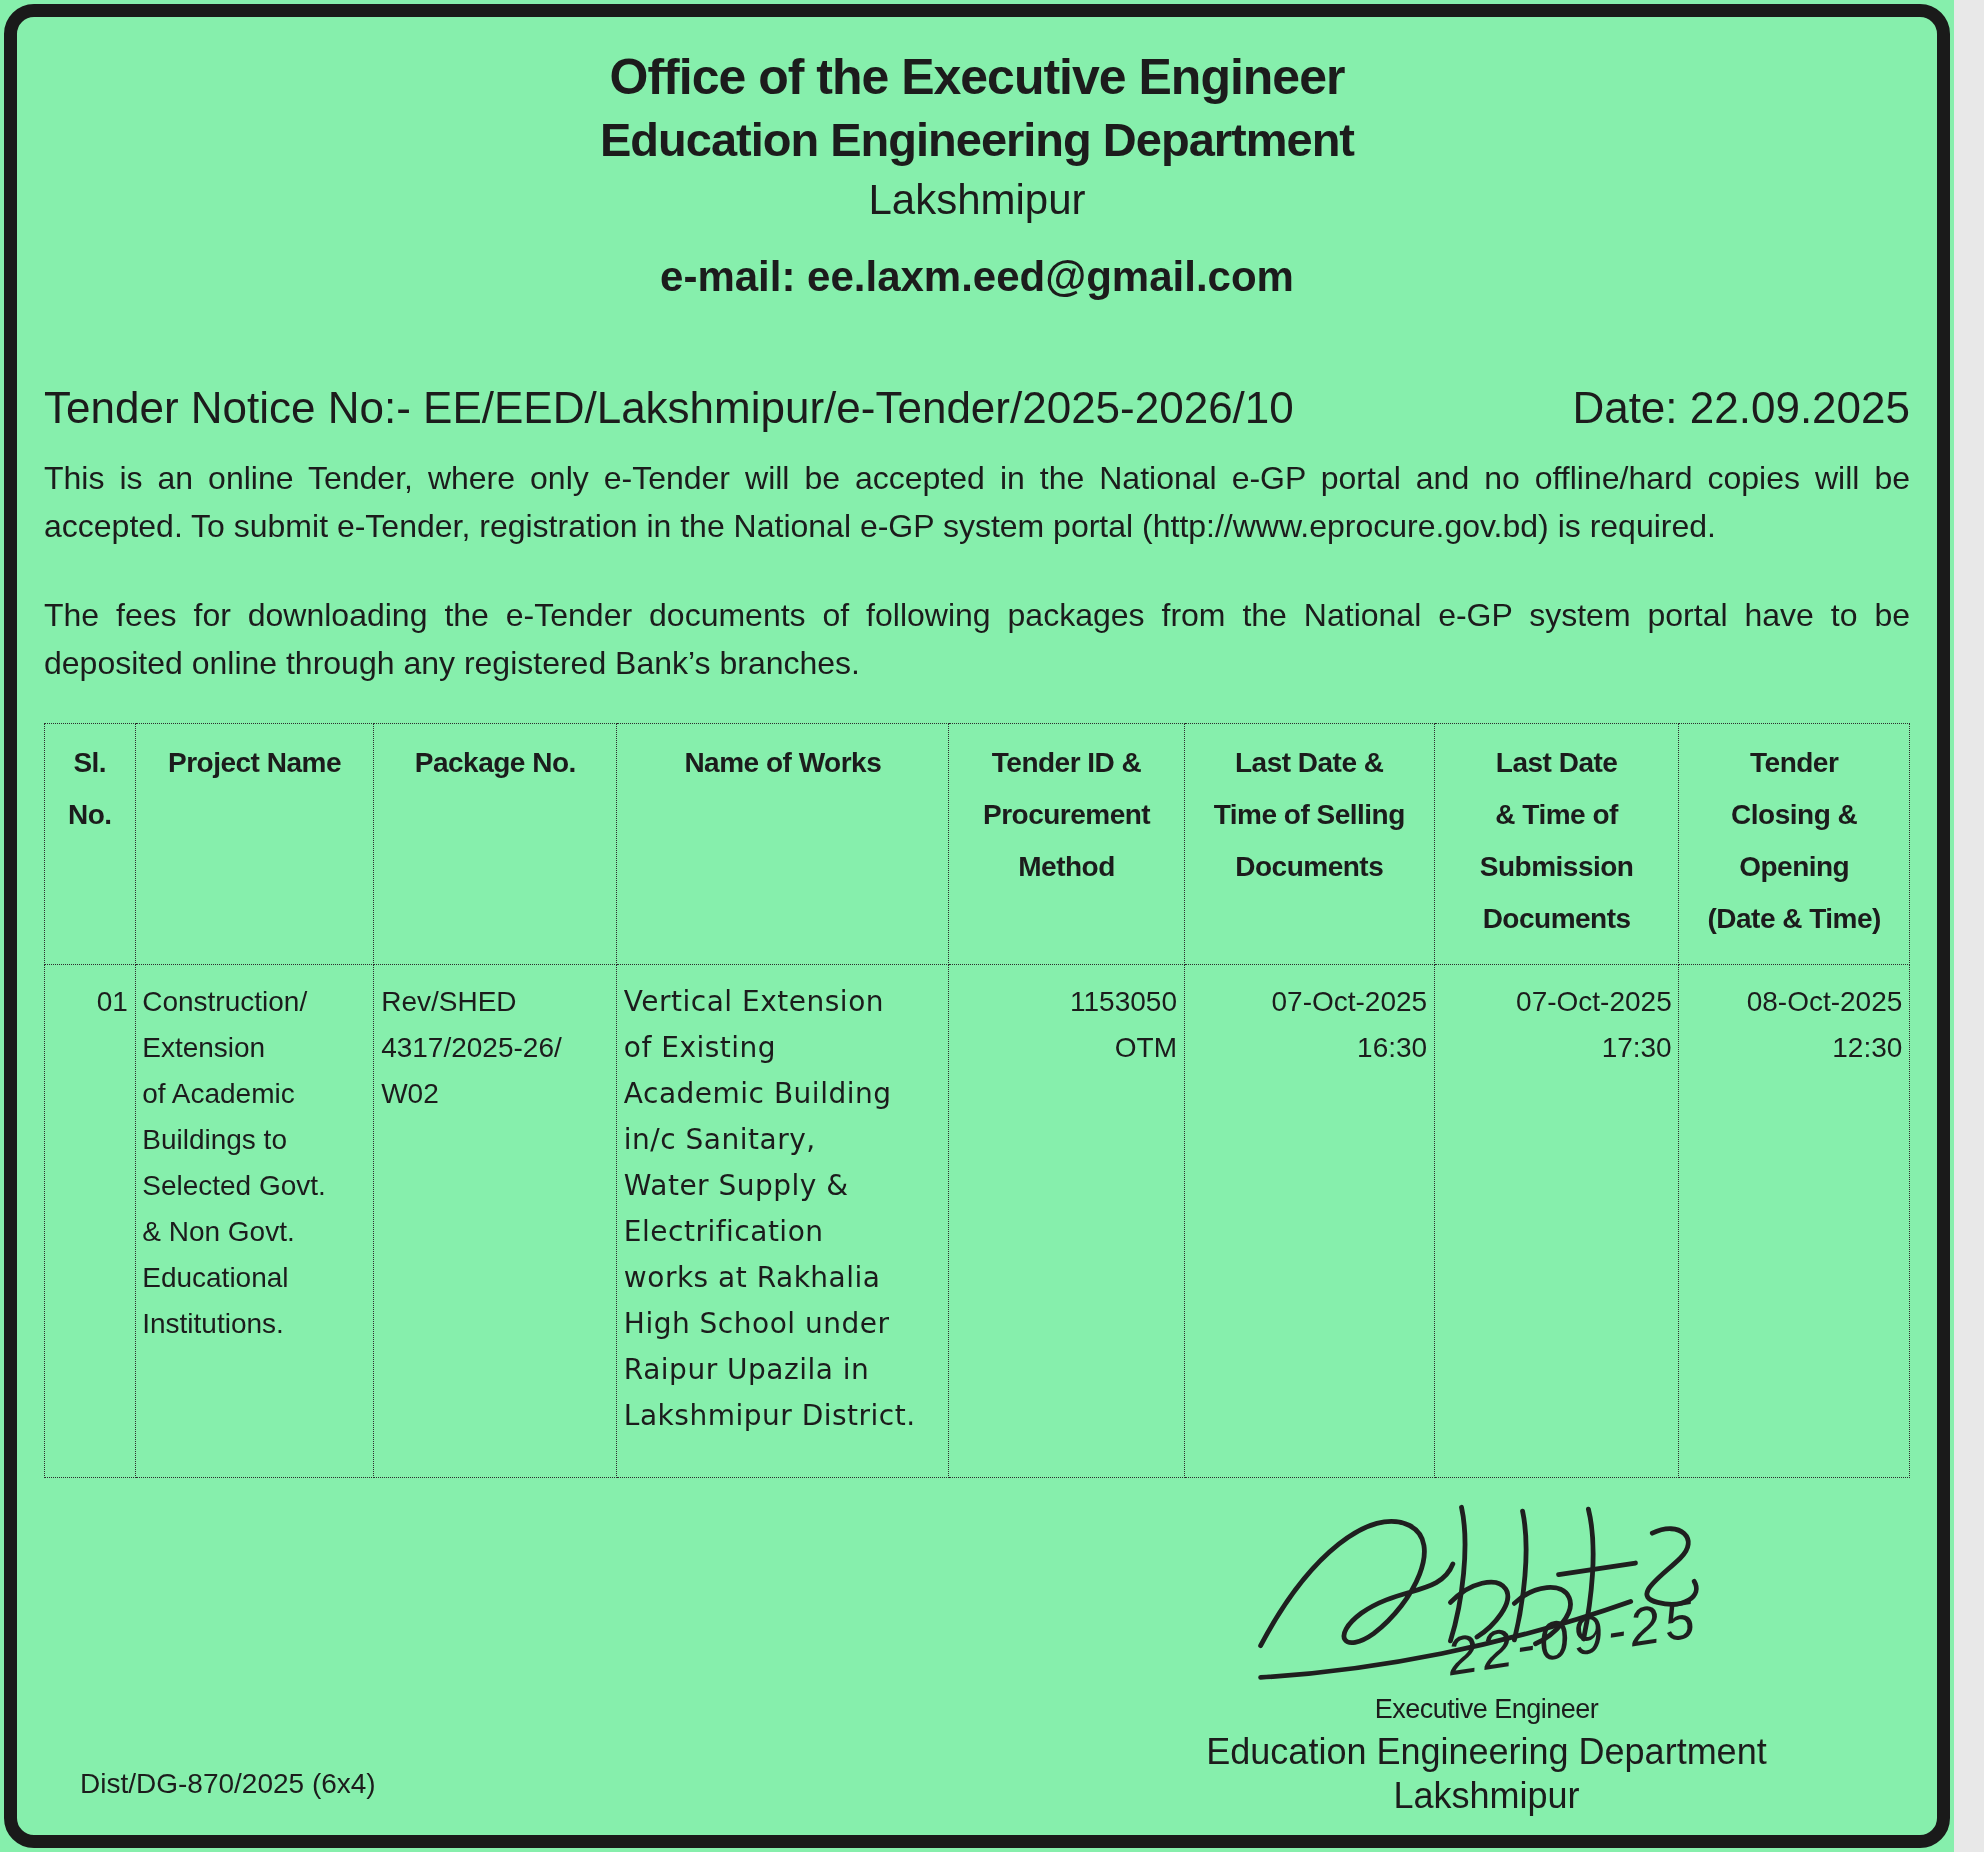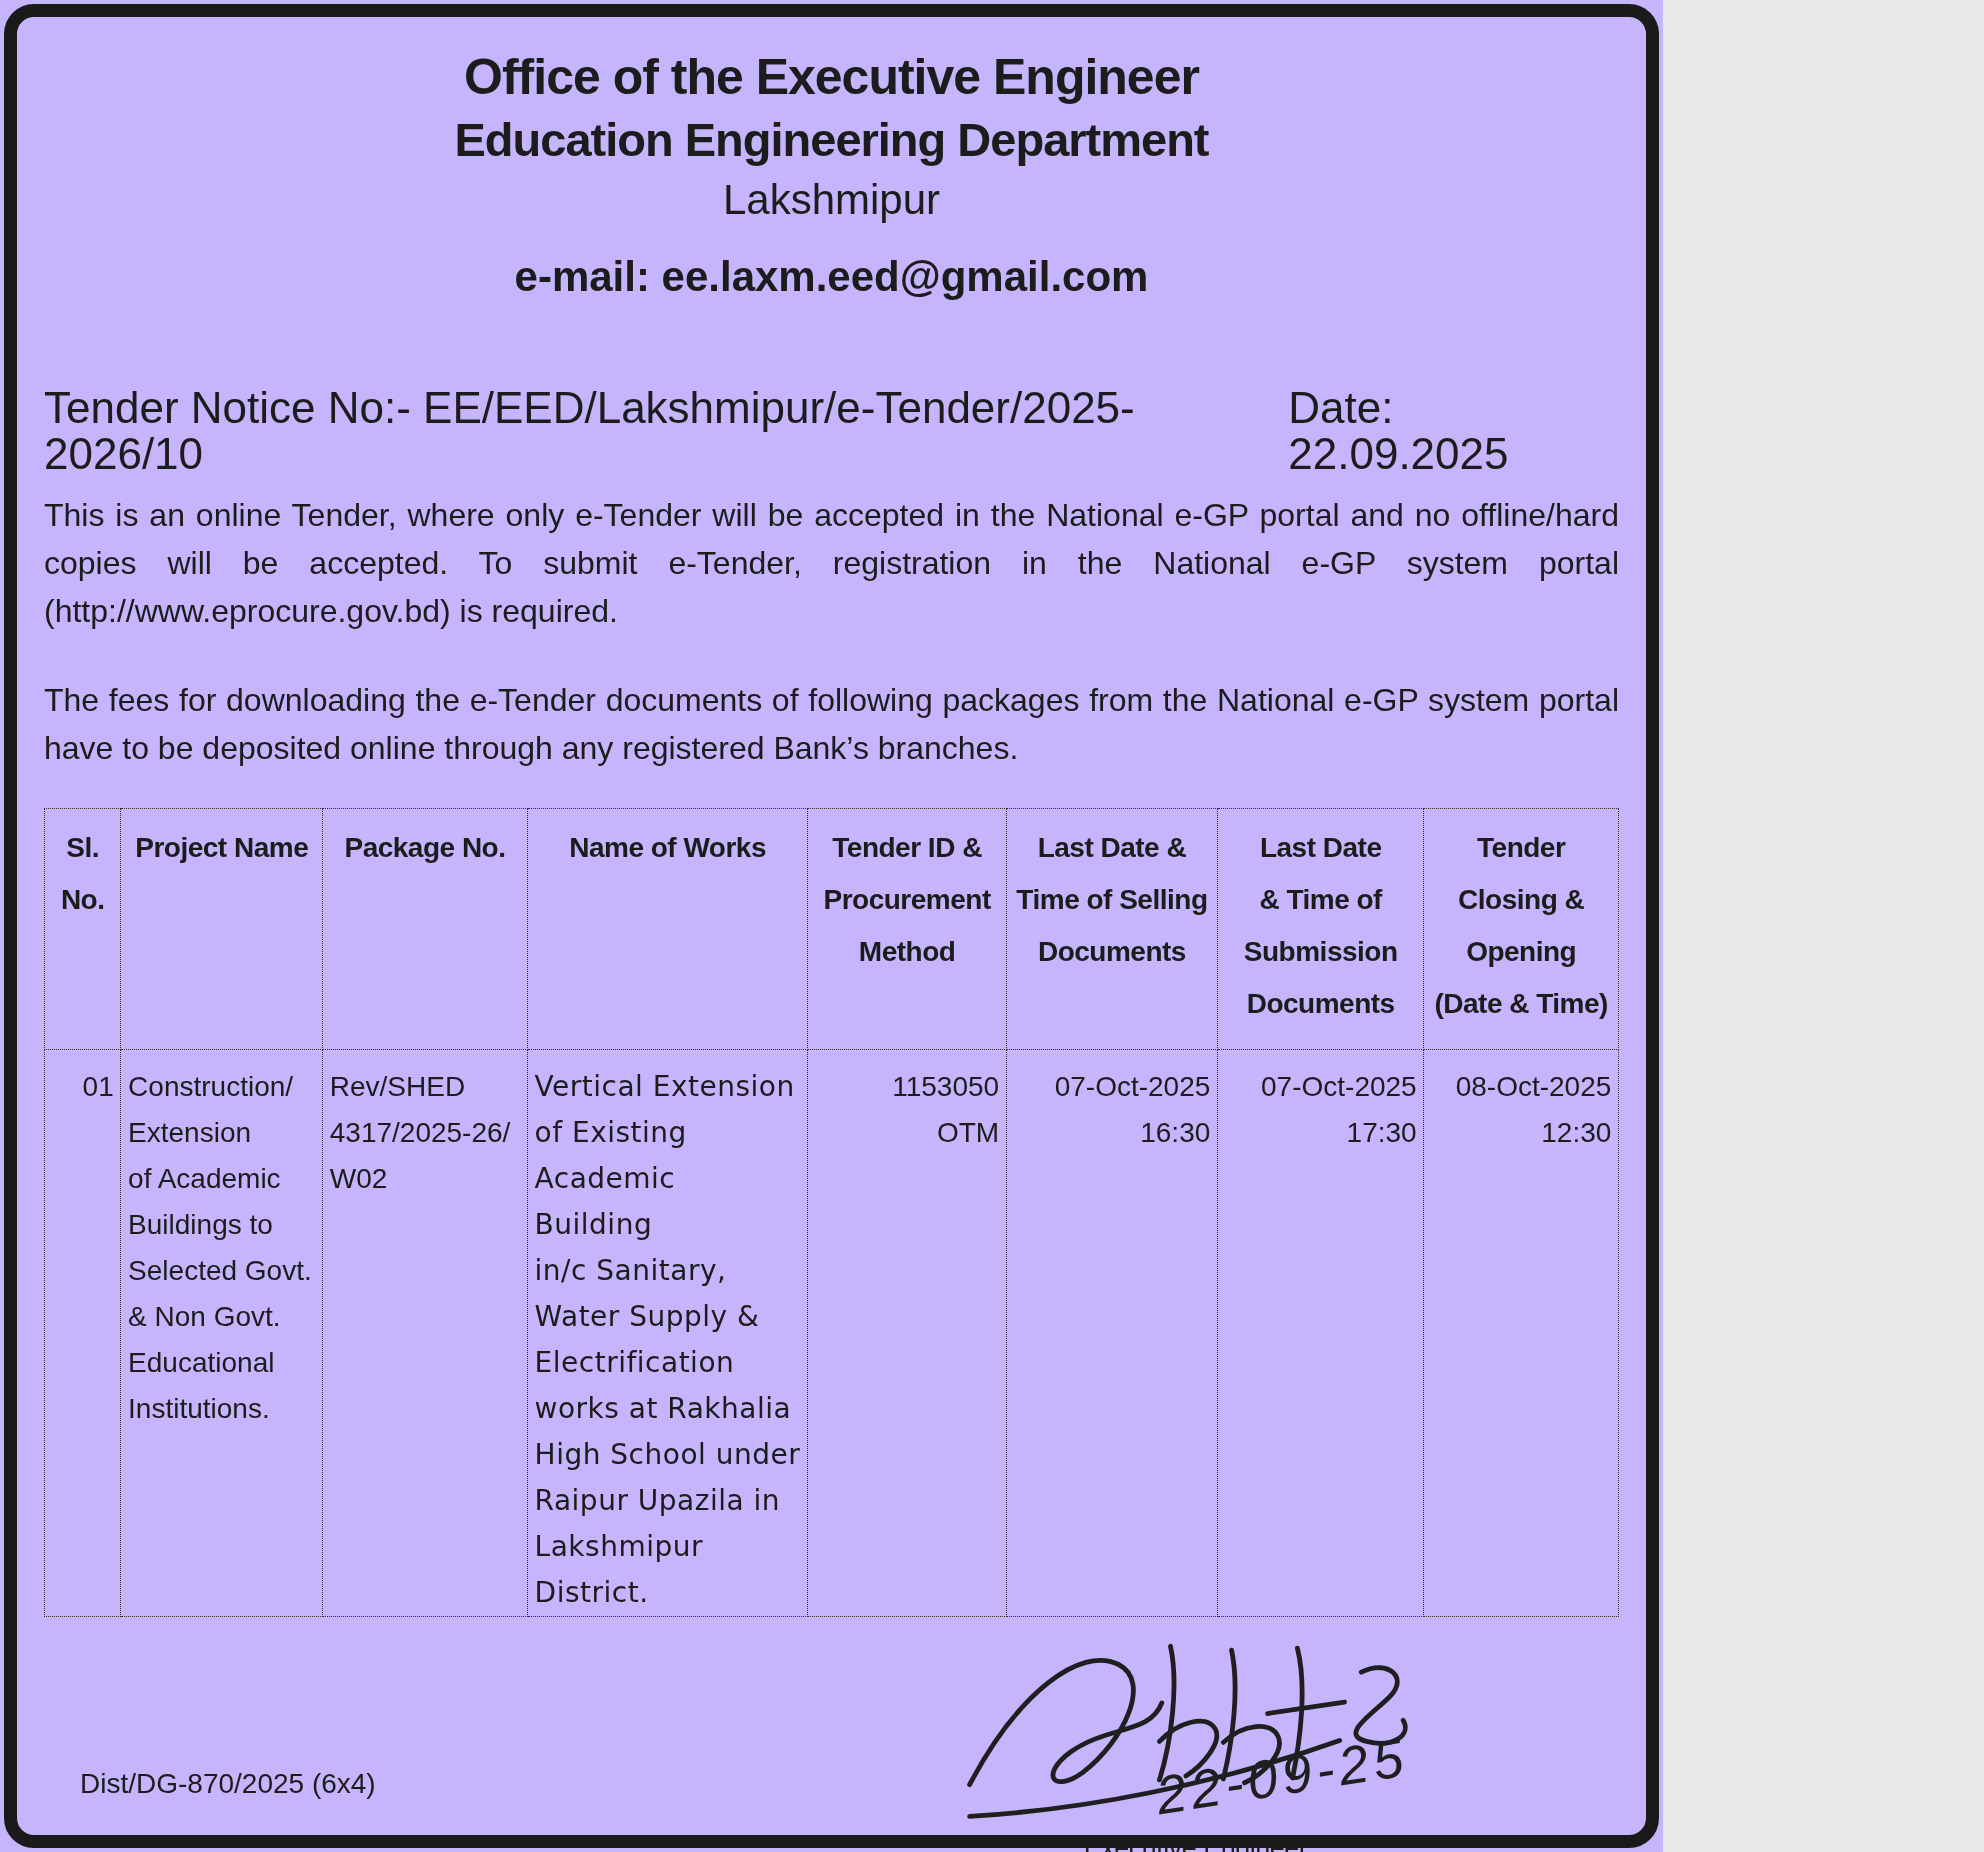--- a/index.html
+++ b/index.html
@@ -1,19 +1,19 @@
 <!DOCTYPE html>
 <html style="font-size:7.7px"><head>
 <meta charset="utf-8">
 <style>
   html,body{margin:0;padding:0;background:#e8e8e8;}
   .page{
     position:relative;
-    width:1663px;height:1852px;
-    background:#c4b5fd;
+    width:1954px;height:1852px;
+    background:#86efac;
     font-family:"Liberation Sans", sans-serif;
     color:#1c1c1c;
     overflow:hidden;
   }
   .border-frame{
     position:absolute;inset:3.8px;
     border:13px solid #1a1a1a;
     border-radius:30px;
     pointer-events:none;
   }
@@ -28,21 +28,21 @@
   .lh-line3{font-size:42px;line-height:59px;}
   .lh-line4{font-size:42px;line-height:59px;margin-top:17.3px;font-weight:bold;}
   
   .meta-row{
     margin-top:79px;
     display:flex;justify-content:space-between;align-items:baseline;
     font-size:44px;line-height:46px;gap:20px;
   }
   
   .para{font-size:32px;line-height:48px;text-align:justify;}
-  .para.p1{margin-top:14px;}
+  .para.p1{margin-top:23px;}
   .para.p2{margin-top:41px;}
   
   table.tender{
     margin-top:36px;
     width:100%;
     border-collapse:collapse;
     table-layout:fixed;
   }
   table.tender th, table.tender td{
     border:1.4px dotted #2e2e2e;

